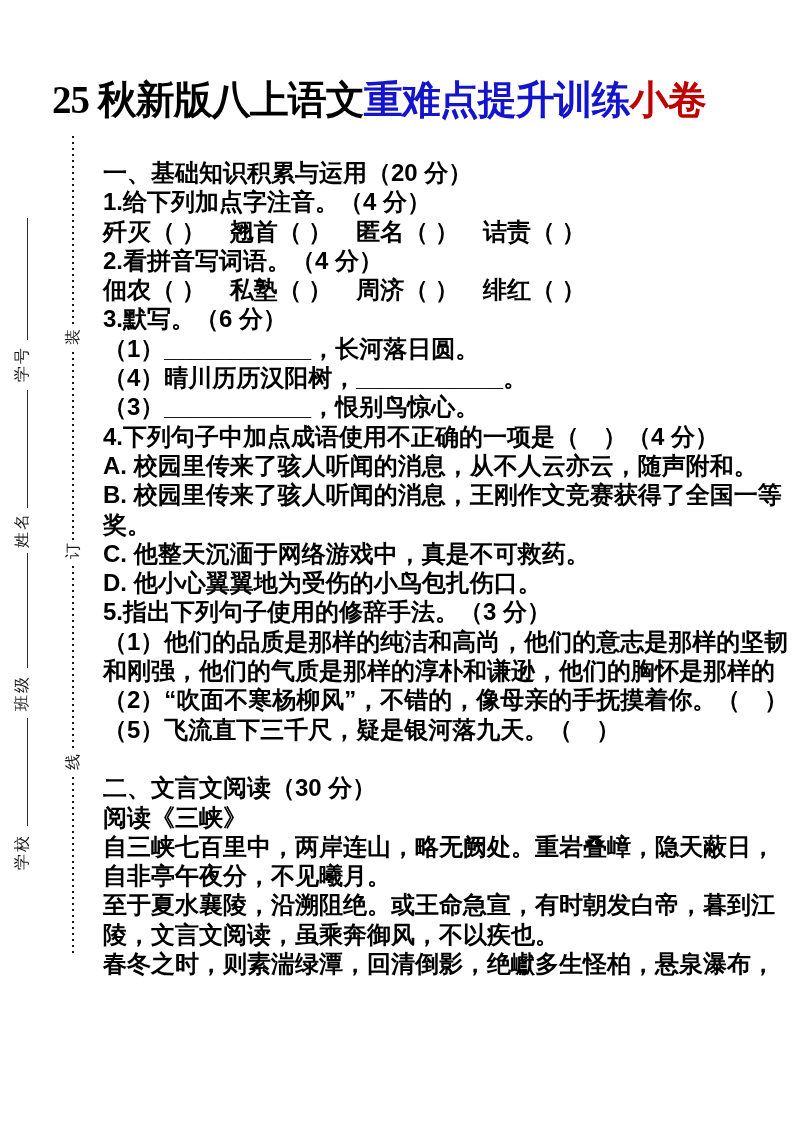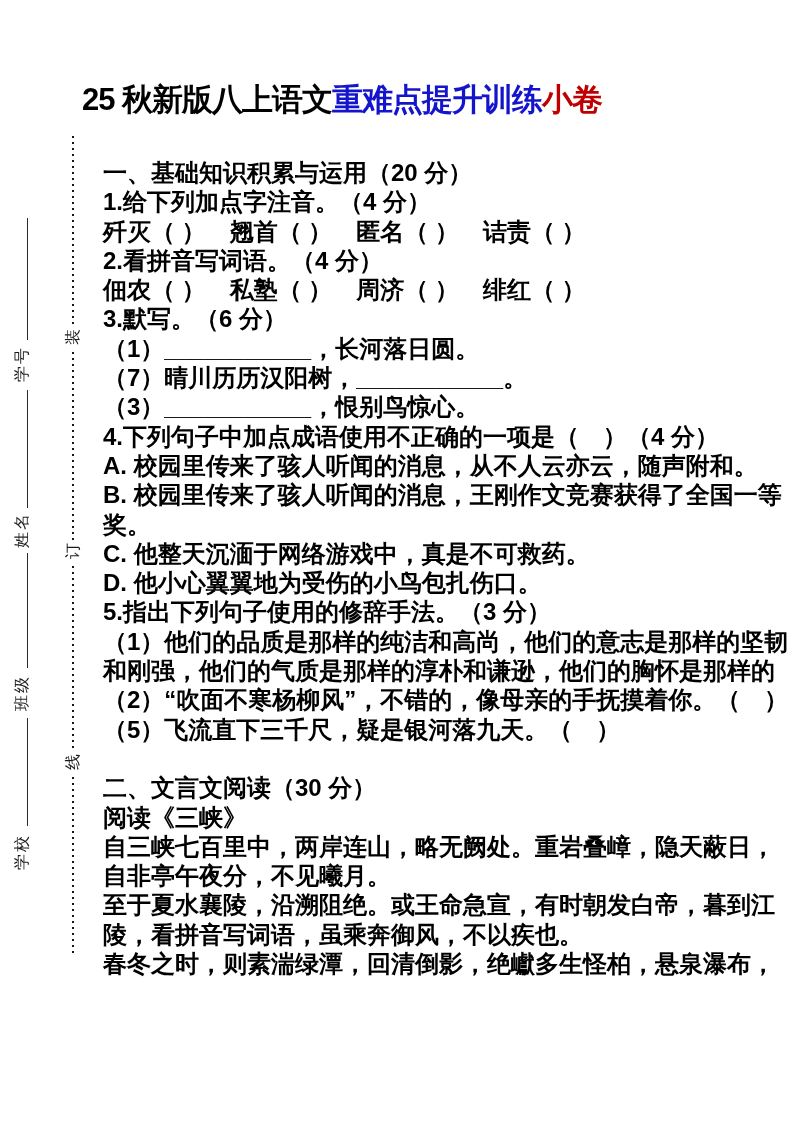--- a/index.html
+++ b/index.html
@@ -2,22 +2,22 @@
 <html><head>
 <meta charset="utf-8">
 <style>
   html,body{margin:0;padding:0;background:#fff;}
   .page{
     position:relative;width:793px;height:1122px;background:#ffffff;
     font-family:"Liberation Sans",sans-serif;color:#000;overflow:hidden;
   }
   
   .title{
-    position:absolute;left:82px;top:72px;height:56px;line-height:56px;
-    font-family:Liberation Sans, sans-serif;font-weight:bold;font-size:31px;
+    position:absolute;left:52px;top:72px;height:56px;line-height:56px;
+    font-family:Liberation Serif, serif;font-weight:bold;font-size:39px;
     letter-spacing:-1px;white-space:pre;
   }
   .t-blue{color:#1414CC;}
   .t-red{color:#C00000;}
   
   .content{
     position:absolute;left:103px;top:158px;width:665px;
     font-weight:bold;font-size:24px;color:#000;
   }
   .content .line{height:29.3px;line-height:29.3px;white-space:pre;}
@@ -74,36 +74,36 @@
   <div class="dseg d4"></div>
 
   <div class="content">
       <div class="line">一、基础知识积累与运用（20 分）</div>
       <div class="line">1.给下列加点字注音。（4 分）</div>
       <div class="line">歼灭（ ）　翘首（ ）　匿名（ ）　诘责（ ）</div>
       <div class="line">2.看拼音写词语。（4 分）</div>
       <div class="line">佃农（ ）　私塾（ ）　周济（ ）　绯红（ ）</div>
       <div class="line">3.默写。（6 分）</div>
       <div class="line">（1）___________，长河落日圆。</div>
-      <div class="line">（7）晴川历历汉阳树，___________。</div>
+      <div class="line">（4）晴川历历汉阳树，___________。</div>
       <div class="line">（3）___________，恨别鸟惊心。</div>
       <div class="line">4.下列句子中加点成语使用不正确的一项是（　）（4 分）</div>
       <div class="line">A. 校园里传来了骇人听闻的消息，从不人云亦云，随声附和。</div>
       <div class="line">B. 校园里传来了骇人听闻的消息，王刚作文竞赛获得了全国一等</div>
       <div class="line">奖。</div>
       <div class="line">C. 他整天沉湎于网络游戏中，真是不可救药。</div>
       <div class="line">D. 他小心翼翼地为受伤的小鸟包扎伤口。</div>
       <div class="line">5.指出下列句子使用的修辞手法。（3 分）</div>
       <div class="line">（1）他们的品质是那样的纯洁和高尚，他们的意志是那样的坚韧</div>
       <div class="line">和刚强，他们的气质是那样的淳朴和谦逊，他们的胸怀是那样的</div>
       <div class="line">（2）“吹面不寒杨柳风”，不错的，像母亲的手抚摸着你。（　）</div>
       <div class="line">（5）飞流直下三千尺，疑是银河落九天。（　）</div>
       <div class="line"></div>
       <div class="line">二、文言文阅读（30 分）</div>
       <div class="line">阅读《三峡》</div>
       <div class="line">自三峡七百里中，两岸连山，略无阙处。重岩叠嶂，隐天蔽日，</div>
       <div class="line">自非亭午夜分，不见曦月。</div>
       <div class="line">至于夏水襄陵，沿溯阻绝。或王命急宣，有时朝发白帝，暮到江</div>
-      <div class="line">陵，看拼音写词语，虽乘奔御风，不以疾也。</div>
+      <div class="line">陵，文言文阅读，虽乘奔御风，不以疾也。</div>
       <div class="line">春冬之时，则素湍绿潭，回清倒影，绝巘多生怪柏，悬泉瀑布，</div>
     </div>
 
 </div>
 
 </body></html>

